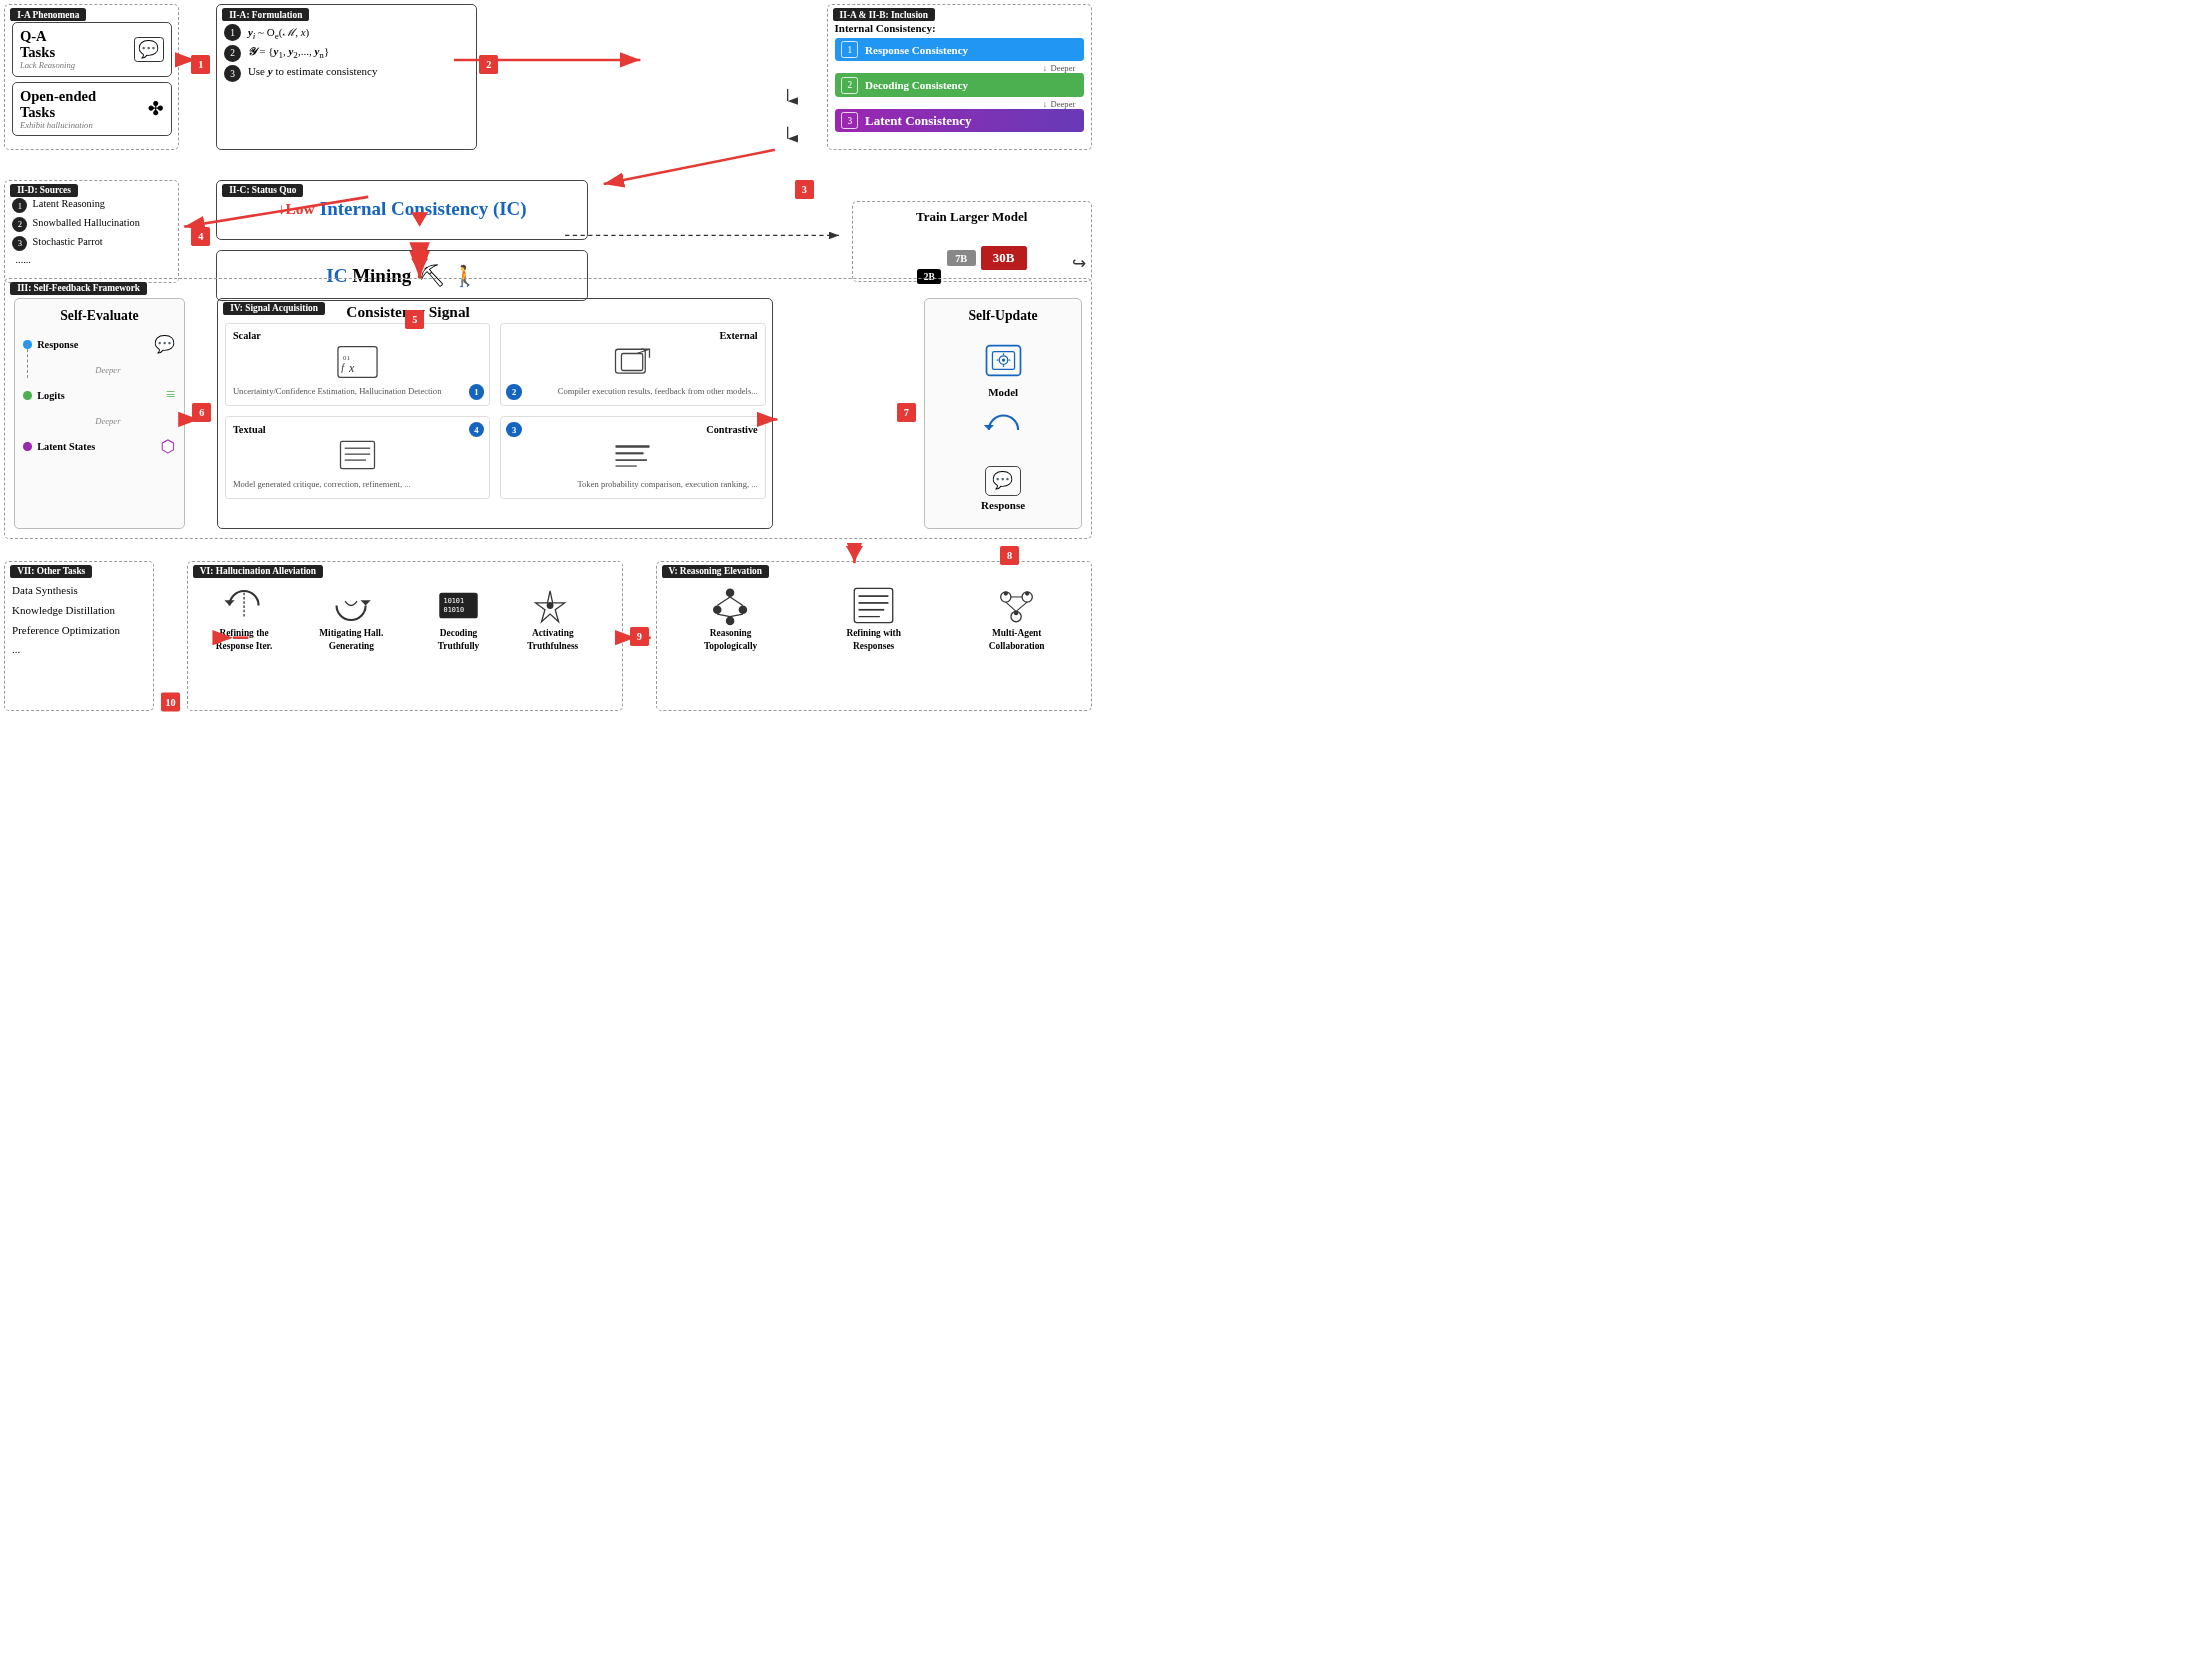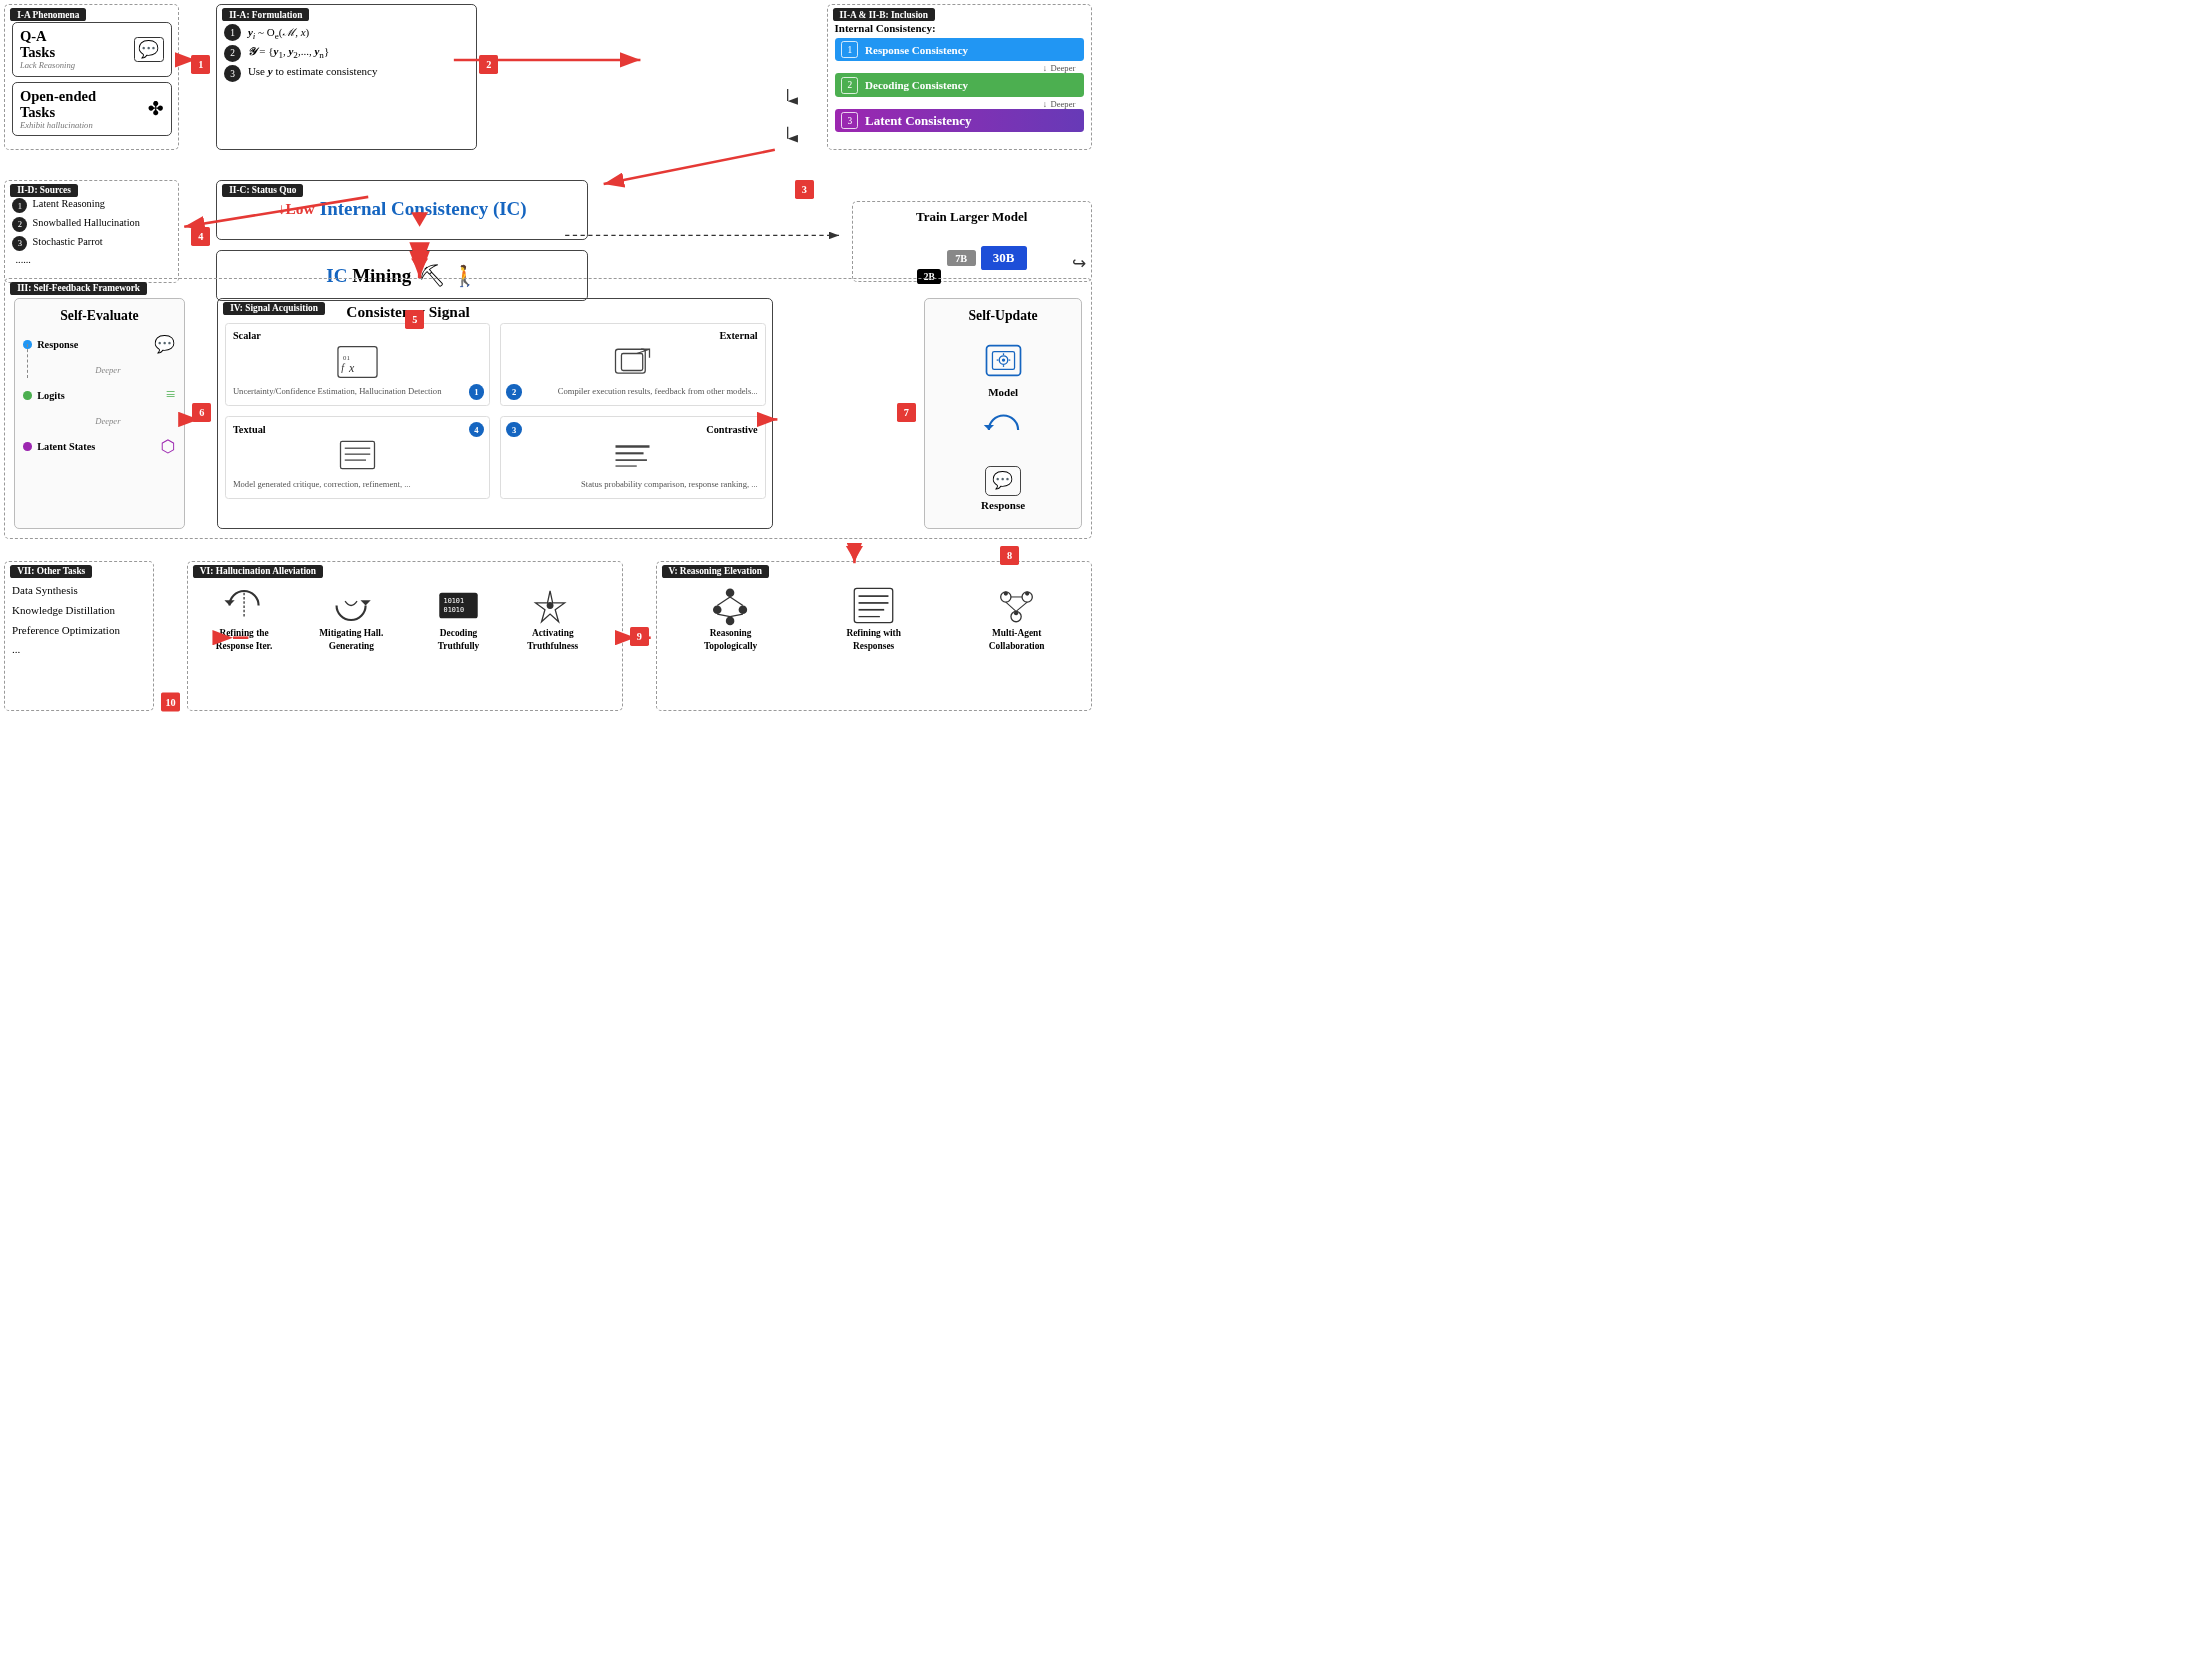--- a/index.html
+++ b/index.html
@@ -304,21 +304,21 @@
       <span style="font-size:20.5px;">🚶</span>
     </div>
 
     <div class="red-num" style="left:401px; top:130px;">5</div>
 
     <div style="position:absolute; right:0; top:21.4px; width:240px; height:81px; border:1.3px dashed #999; border-radius:5.1px; padding:6.8px; text-align:center;">
       <div style="font-size:13px; font-weight:bold; margin-bottom:6.8px;">Train Larger Model</div>
       <div style="display:flex; align-items:center; justify-content:center; gap:5.1px;">
         <div style="background:#000000; color:#fff; border-radius:2.6px; padding:2.6px 6.8px; font-size:9.4px; font-weight:bold;margin-top:37px;">2B</div>
         <div style="background:#888; color:#fff; border-radius:2.6px; padding:2.6px 8.6px; font-size:10.3px; font-weight:bold;">7B</div>
-        <div style="background:#1d4ed8; color:#fff; border-radius:2.6px; padding:4px 12px; font-size:13px; font-weight:bold;text-align:right;">30B</div>
+        <div style="background:#b91c1c; color:#fff; border-radius:2.6px; padding:4px 12px; font-size:13px; font-weight:bold;text-align:right;">30B</div>
       </div>
 
       <div style="position:absolute; right:4.3px; top:51px; font-size:17px; color:#333; transform:scaleX(-1);">↩</div>
     </div>
   </div>
 
   <div id="area-section3">
     <div style="position:absolute; left:0; right:0; top:0; height:261px; border:1.3px dashed #999; border-radius:5.1px; padding:6.8px; padding-top:19px;">
       <div class="section-label" style="top:2.6px; left:5.1px;">III: Self-Feedback Framework</div>
 
@@ -416,21 +416,21 @@
           <div style="border:0.9px solid #ddd; border-radius:3.4px; padding:6.8px; position:relative;">
             <div style="font-size:10.3px; font-weight:bold; margin-bottom:3.4px; text-align:right;">Contrastive</div>
             <div style="text-align:center; margin-bottom:5.1px;">
               <svg width="43" height="34" viewBox="0 0 50 40">
                 <line x1="5" y1="10" x2="45" y2="10" stroke="#444" stroke-width="3"></line>
                 <line x1="5" y1="18" x2="38" y2="18" stroke="#444" stroke-width="2.5"></line>
                 <line x1="5" y1="26" x2="42" y2="26" stroke="#444" stroke-width="2"></line>
                 <line x1="5" y1="33" x2="30" y2="33" stroke="#444" stroke-width="1.5"></line>
               </svg>
             </div>
-            <div style="font-size:8.6px; color:#555; line-height:1.3; text-align:right;">Status probability comparison, response ranking, ...</div>
+            <div style="font-size:8.6px; color:#555; line-height:1.3; text-align:right;">Token probability comparison, execution ranking, ...</div>
             <div style="position:absolute; top:5.1px; left:5.1px; display:flex; gap:2.6px;">
               <span style="background:#1565C0; color:#fff; border-radius:50%; width:15.4px; height:15.4px; display:inline-flex; align-items:center; justify-content:center; font-size:8.6px; font-weight:bold;">3</span>
             </div>
           </div>
         </div>
       </div>
 
       <div class="red-num" style="right:175px; top:124px;">7</div>
 
       <div style="position:absolute; right:8.6px; top:19px; width:158px; height:231px; border:1.3px solid #bbb; border-radius:5.1px; padding:8.6px; background:#fafafa; text-align:center;">

